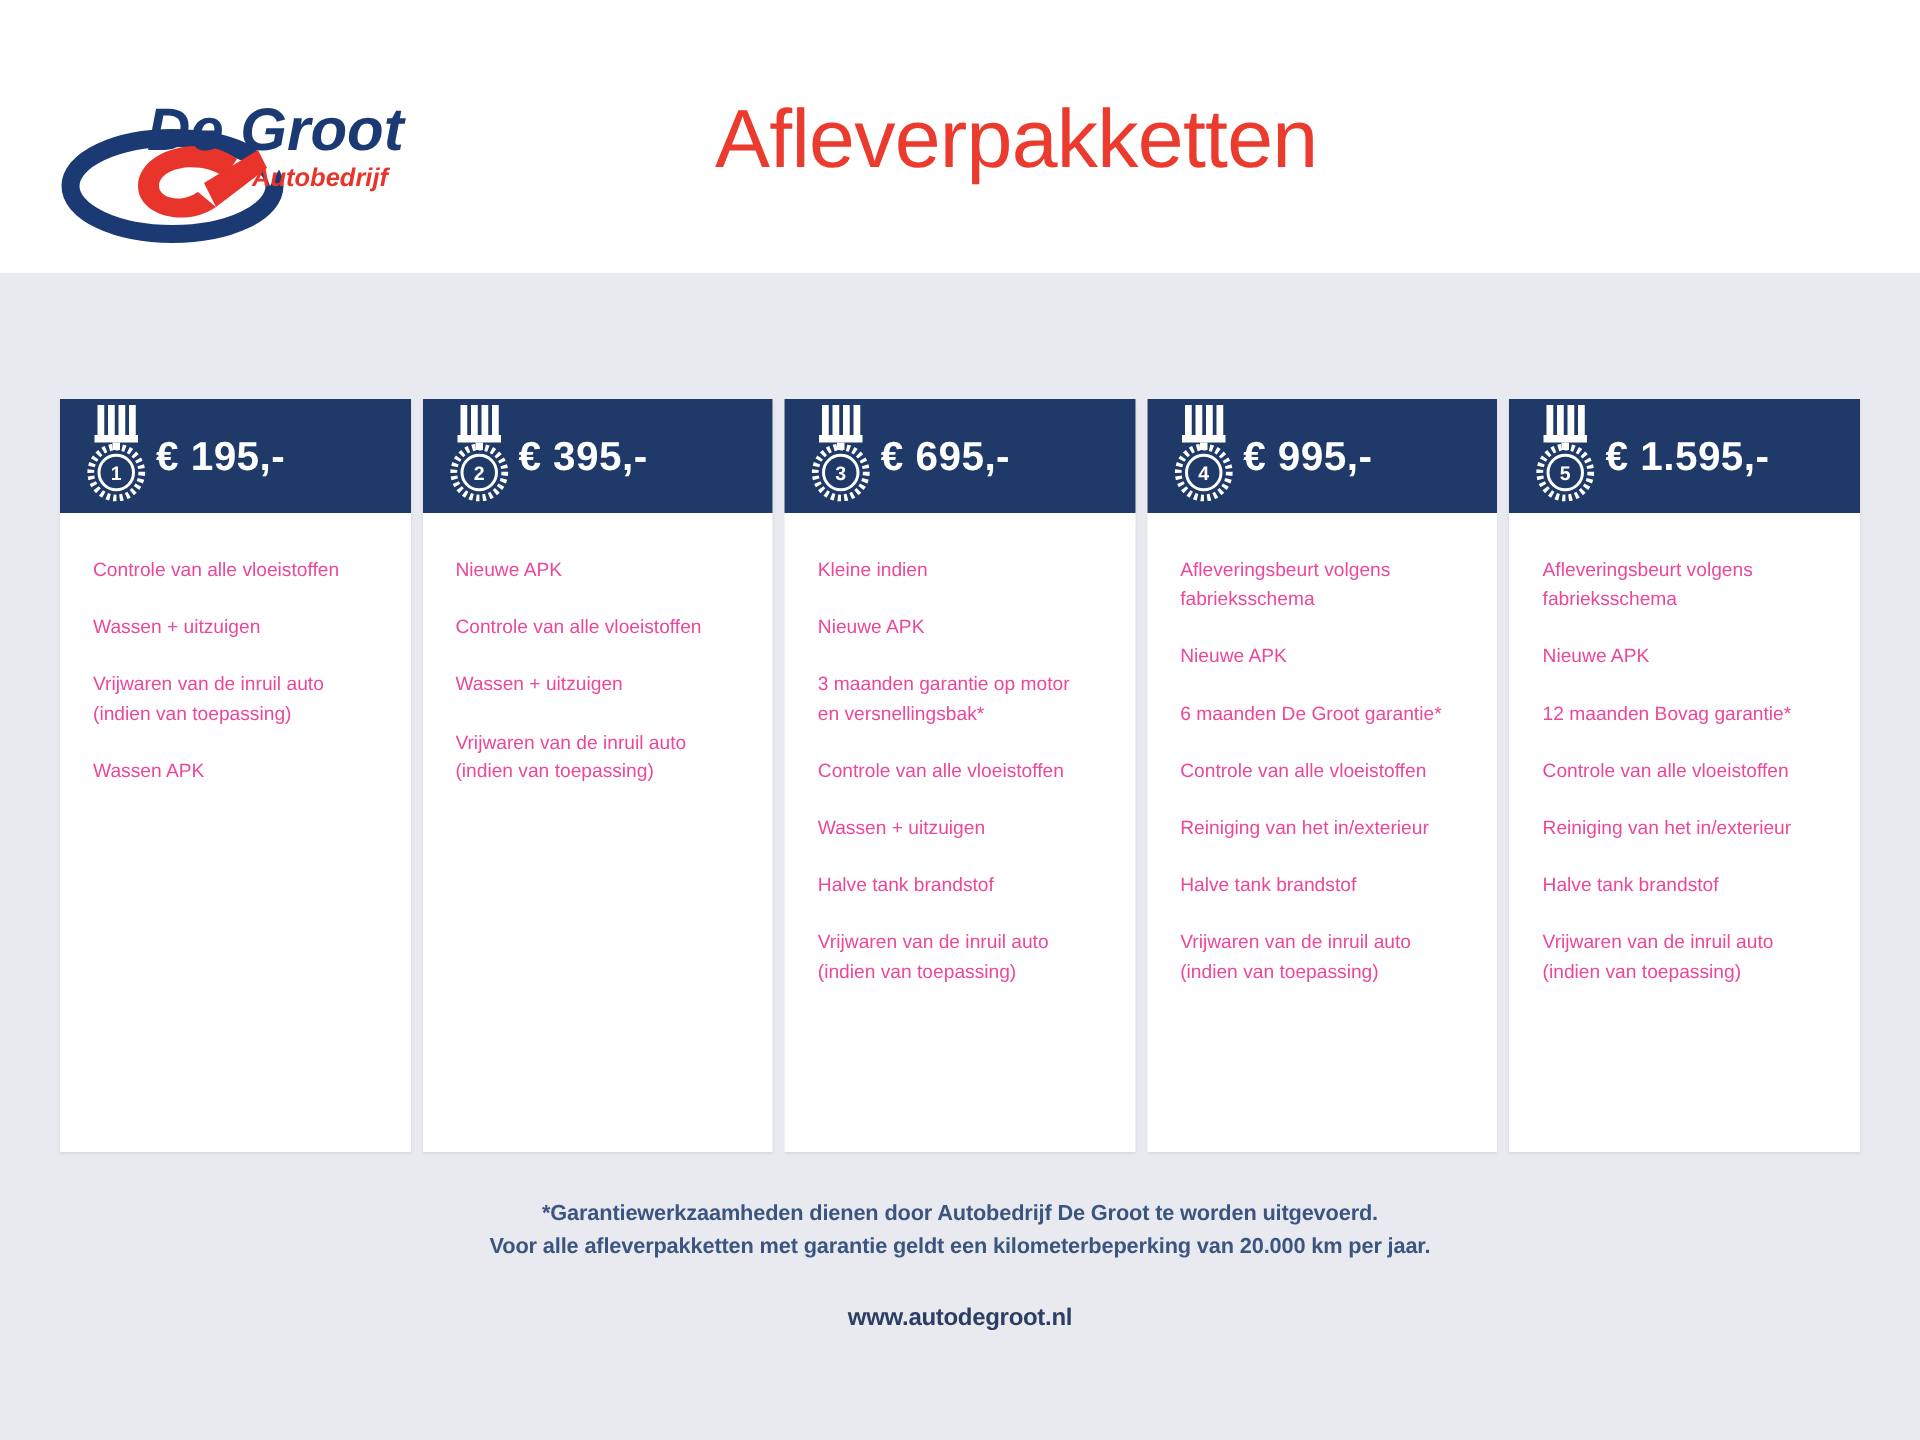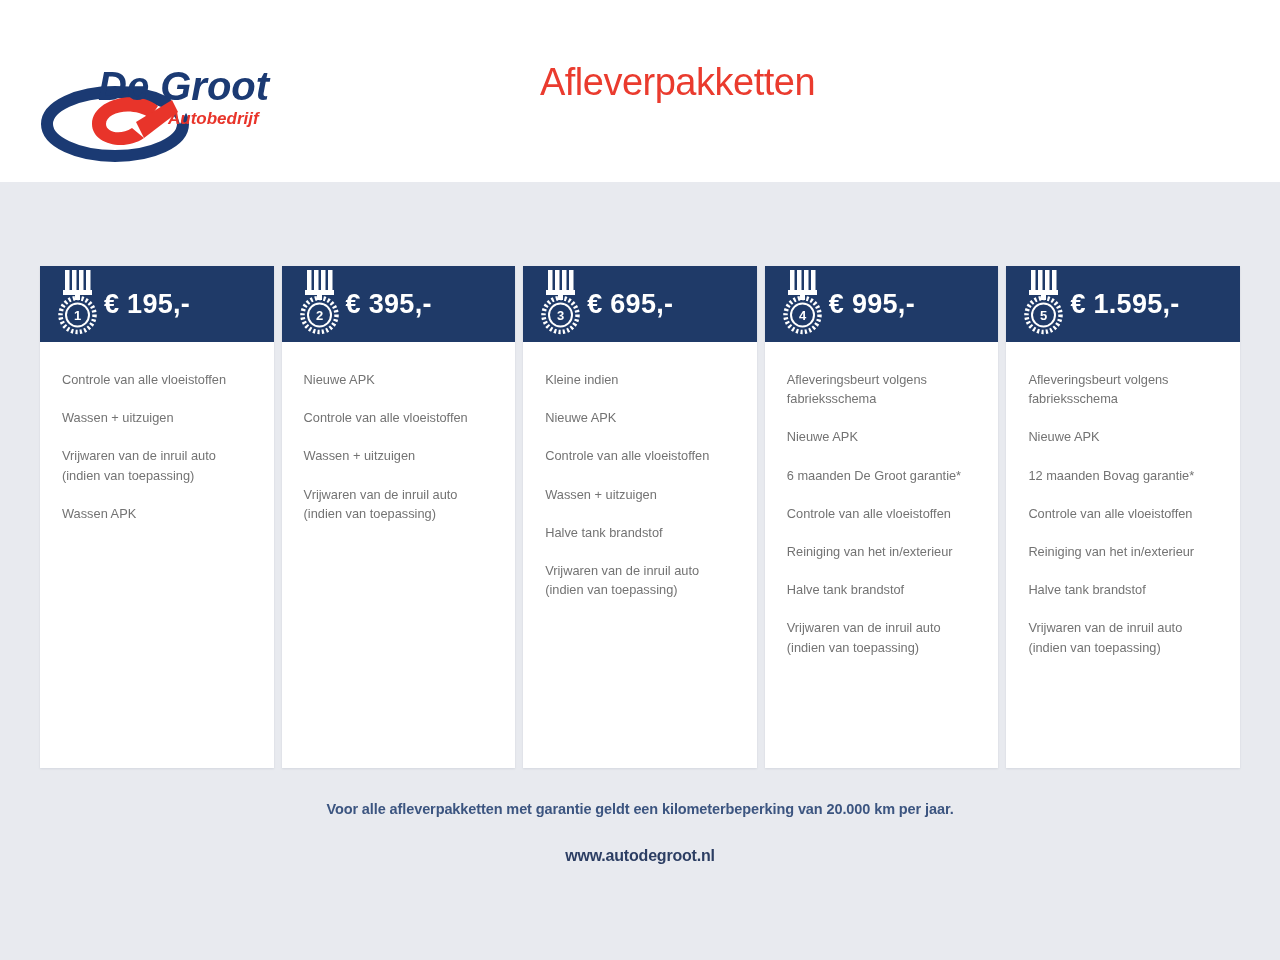--- a/index.html
+++ b/index.html
@@ -41,21 +41,21 @@
   }
 
   .logo-svg { display: block; }
 
   .main-title {
     position: absolute;
     left: 0;
     top: 62px;
     width: 1280px;
     text-align: center;
-    font-size: 38px;
+    font-size: 55px;
     font-weight: 400;
     color: #ea3b2e;
     letter-spacing: -0.5px;
     line-height: 1.1;
     padding-left: 75px;
   }
 
   
   .cards {
     position: absolute;
@@ -104,21 +104,21 @@
     white-space: nowrap;
   }
 
   .card-body {
     flex: 1;
     padding: 28px 22px 20px 22px;
   }
 
   .feature {
     font-size: 12.8px;
-    color: #737373;
+    color: #ec4899;
     line-height: 1.5;
     margin-bottom: 19px;
     white-space: pre-line;
   }
   .feature:last-child { margin-bottom: 0; }
 
   
   .footer {
     position: absolute;
     left: 0;
@@ -241,20 +241,22 @@
             <circle cx="23.5" cy="45" r="17" fill="none" stroke="#ffffff" stroke-width="4.5" stroke-dasharray="2.2 2.2"></circle>
             <circle cx="23.5" cy="45" r="11.5" fill="none" stroke="#ffffff" stroke-width="2"></circle>
             <text x="23.5" y="50" text-anchor="middle" font-family="'Liberation Sans', sans-serif" font-size="13" font-weight="bold" fill="#ffffff">3</text>
           </svg>
         </div>
         <div class="price">€ 695,-</div>
       </div>
       <div class="card-body">
         <div class="feature">Kleine indien</div>
         <div class="feature">Nieuwe APK</div>
+        <div class="feature">3 maanden garantie op motor
+en versnellingsbak*</div>
         <div class="feature">Controle van alle vloeistoffen</div>
         <div class="feature">Wassen + uitzuigen</div>
         <div class="feature">Halve tank brandstof</div>
         <div class="feature">Vrijwaren van de inruil auto
 (indien van toepassing)</div>
       </div>
     </div>
 
     <div class="card">
       <div class="card-header">
@@ -316,17 +318,18 @@
         <div class="feature">Reiniging van het in/exterieur</div>
         <div class="feature">Halve tank brandstof</div>
         <div class="feature">Vrijwaren van de inruil auto
 (indien van toepassing)</div>
       </div>
     </div>
 
   </div>
 
   <div class="footer">
+    <div class="footnote-line">*Garantiewerkzaamheden dienen door Autobedrijf De Groot te worden uitgevoerd.</div>
     <div class="footnote-line">Voor alle afleverpakketten met garantie geldt een kilometerbeperking van 20.000 km per jaar.</div>
     <div class="site-url">www.autodegroot.nl</div>
   </div>
 
 </div>
 
 </body></html>

